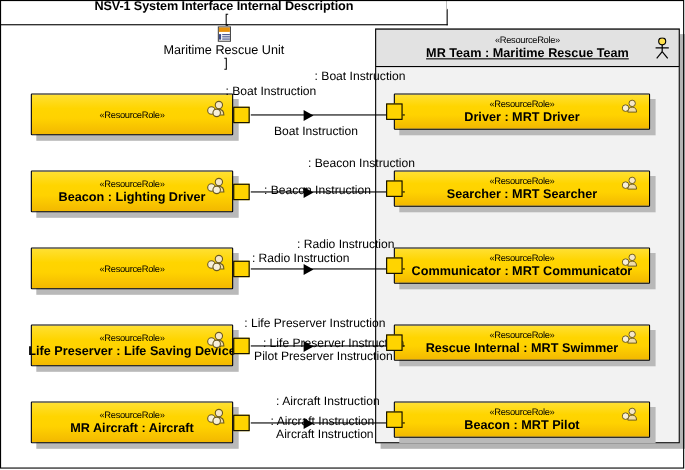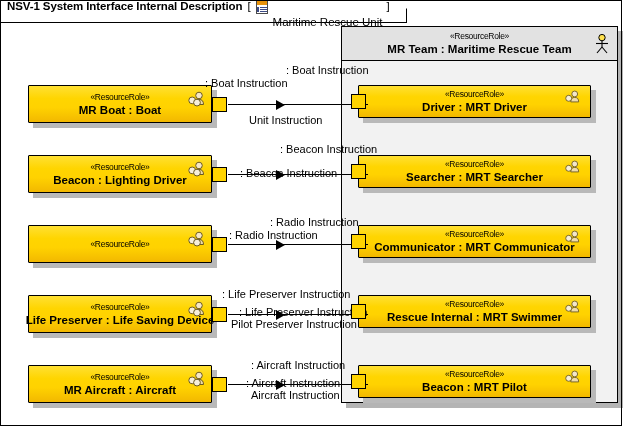--- a/index.html
+++ b/index.html
@@ -25,25 +25,27 @@
     border: 1px solid #000000;
     box-sizing: border-box;
     pointer-events: none;
   }
   .frame-header {
     position: absolute;
     left: 0; top: 0;
     height: 23px;
     padding: 0 6px 2px 7px;
     display: flex;
+    align-items: center;
     border-right: 1px solid #000000;
     border-bottom: 1px solid #000000;
     background: #ffffff;
     box-sizing: border-box;
     white-space: nowrap;
+    flex-direction: column;
   }
   .frame-header::after {
     content: "";
     position: absolute;
     right: -9px; top: 0px;
     width: 0; height: 0;
     border-left: 9px solid #ffffff;
     border-bottom: 9px solid transparent;
   }
   .frame-title {
@@ -119,20 +121,21 @@
     font-size: 8.5px;
     color: #000000;
     letter-spacing: -0.3px;
     line-height: 11px;
   }
   .team-name {
     font-size: 11.5px;
     font-weight: bold;
     color: #000000;
     line-height: 14px;
+    text-decoration: underline;
   }
   .actor-icon {
     position: absolute;
     right: 7px; top: 7px;
     width: 16px; height: 20px;
   }
 
   
   .part-shadow {
     position: absolute;
@@ -238,21 +241,20 @@
 
   <div class="conn" style="left:228px; top:314px; width:140px;"></div>
   <div class="arrow" style="left:276px; top:310px;"></div>
 
   <div class="conn" style="left:228px; top:384px; width:140px;"></div>
   <div class="arrow" style="left:276px; top:380px;"></div>
 
   <div class="part-shadow" style="left:33px; top:90px; width:184px; height:38px;"></div>
   <div class="part" style="left:28px; top:85px; width:184px; height:38px;">
     <span class="stereo">«ResourceRole»</span>
-    <span class="pname">MR Boat : Boat</span>
     <span class="role-icon">
       <svg width="17" height="17" viewBox="0 0 17 17">
         <circle cx="11" cy="4.5" r="3.3" fill="#f5e7c8" stroke="#6b5a20" stroke-width="1"></circle>
         <path d="M6.5 13.5 Q6.5 8.4 11 8.4 Q15.5 8.4 15.5 13.5 Z" fill="#f0dca8" stroke="#6b5a20" stroke-width="1"></path>
         <circle cx="4.2" cy="9.4" r="3.4" fill="#f7efd8" stroke="#6b5a20" stroke-width="1"></circle>
         <circle cx="9.0" cy="11.6" r="3.4" fill="#f7efd8" stroke="#6b5a20" stroke-width="1"></circle>
       </svg>
     </span>
   </div>
   <div class="port" style="left:212px; top:97px;"></div>
@@ -381,21 +383,21 @@
         <circle cx="11" cy="4.5" r="3.3" fill="#f5e7c8" stroke="#6b5a20" stroke-width="1"></circle>
         <path d="M6.5 13.5 Q6.5 8.4 11 8.4 Q15.5 8.4 15.5 13.5 Z" fill="#f0dca8" stroke="#6b5a20" stroke-width="1"></path>
         <circle cx="4.2" cy="9.4" r="3.4" fill="#f7efd8" stroke="#6b5a20" stroke-width="1"></circle>
       </svg>
     </span>
   </div>
   <div class="port" style="left:351px; top:374px;"></div>
 
   <div class="lbl" style="left:286px; top:64px;">: Boat Instruction</div>
   <div class="lbl" style="left:205px; top:77px;">: Boat Instruction</div>
-  <div class="lbl" style="left:249px; top:114px;">Unit Instruction</div>
+  <div class="lbl" style="left:249px; top:114px;">Boat Instruction</div>
 
   <div class="lbl" style="left:280px; top:143px;">: Beacon Instruction</div>
   <div class="lbl" style="left:240px; top:167px;">: Beacon Instruction</div>
 
   <div class="lbl" style="left:270px; top:216px;">: Radio Instruction</div>
   <div class="lbl" style="left:229px; top:229px;">: Radio Instruction</div>
 
   <div class="lbl" style="left:222px; top:288px;">: Life Preserver Instruction</div>
   <div class="lbl" style="left:239px; top:306px;">: Life Preserver Instruction</div>
   <div class="lbl" style="left:231px; top:318px;">Pilot Preserver Instruction</div>

